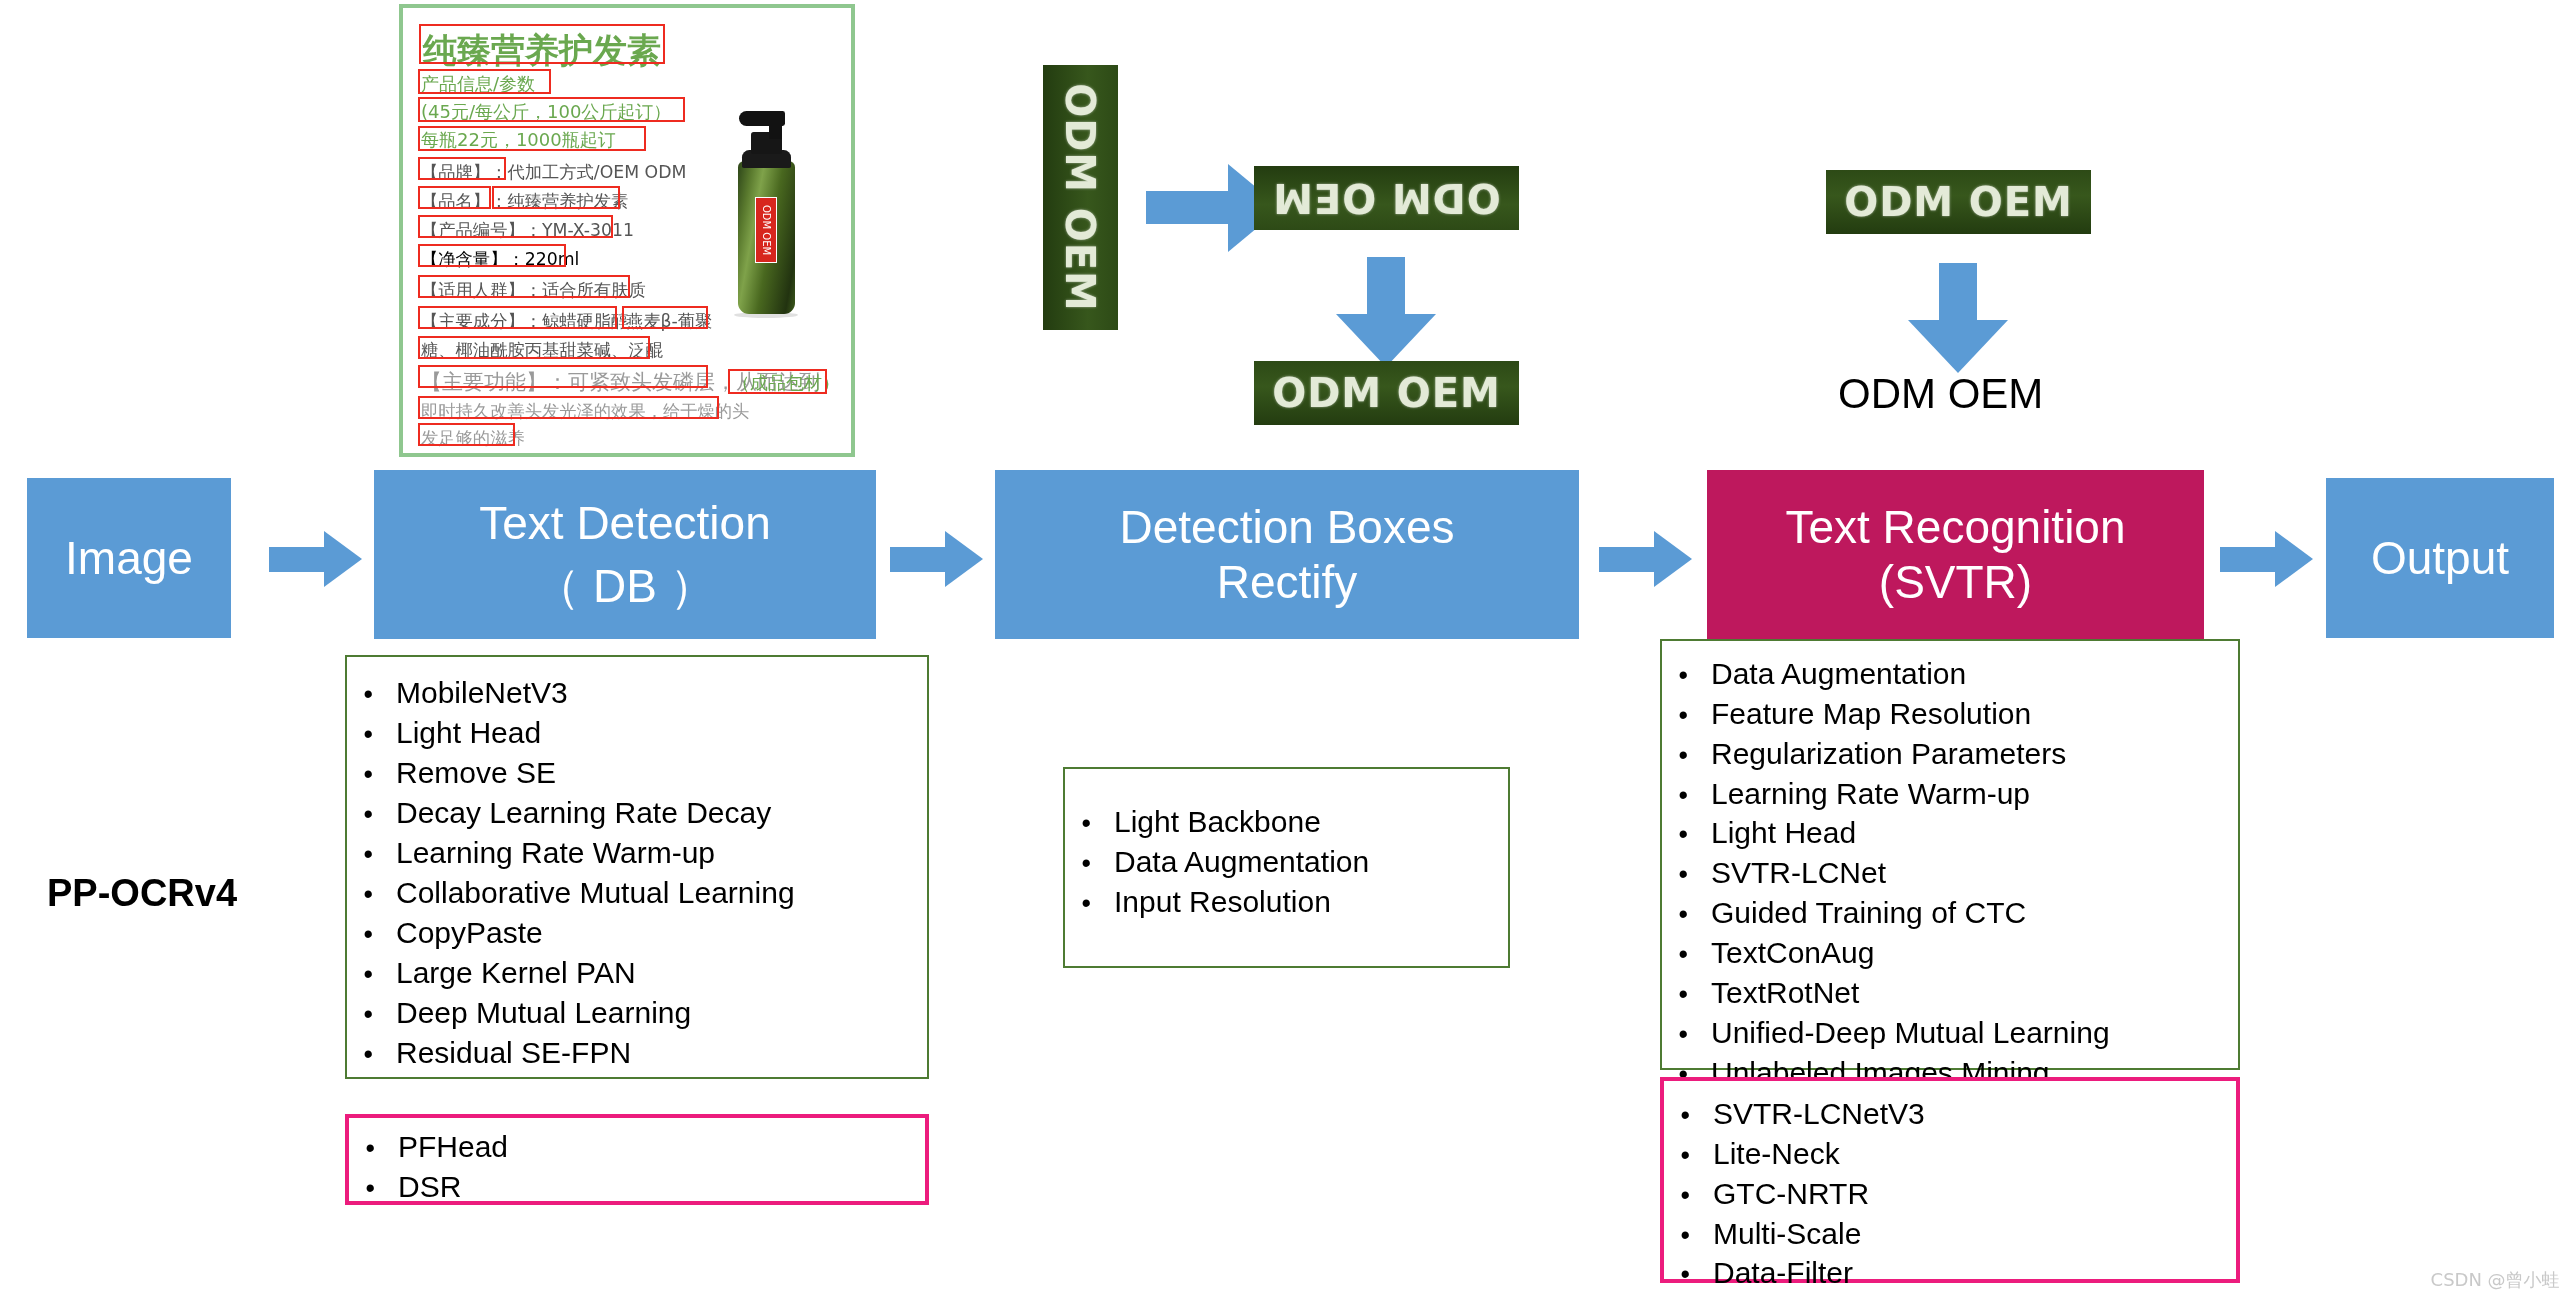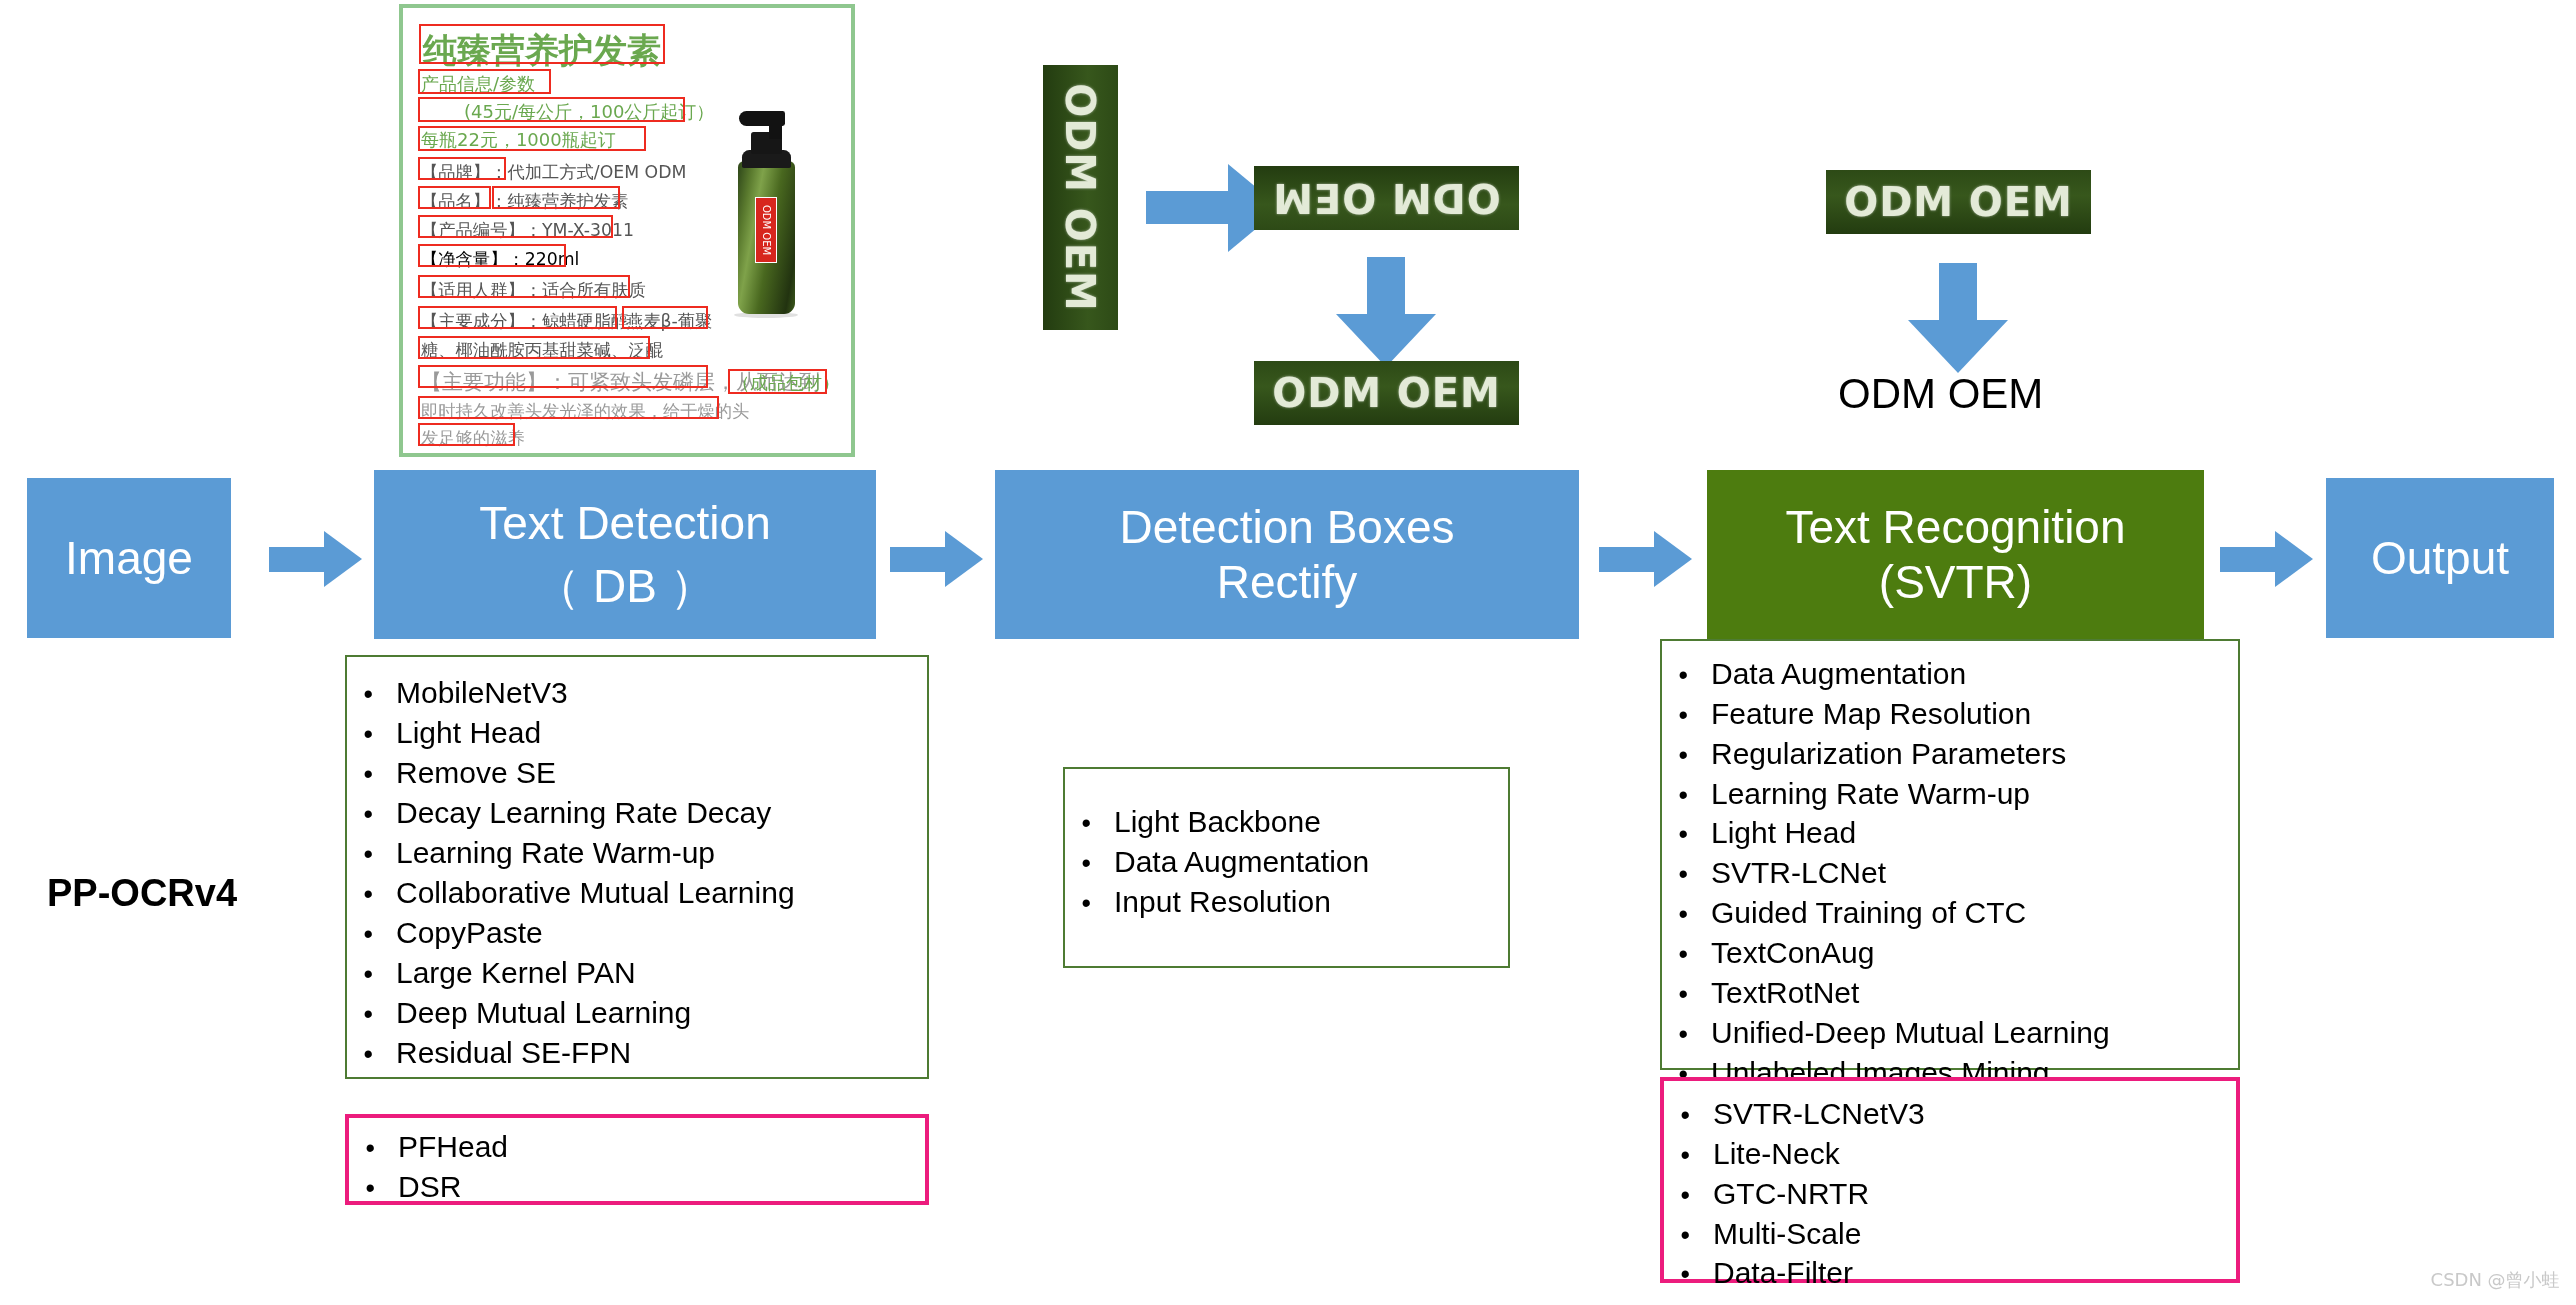--- a/index.html
+++ b/index.html
@@ -4,21 +4,21 @@
 <style>
   html,body{margin:0;padding:0;background:#fff;}
   body{width:2576px;height:1305px;position:relative;overflow:hidden;
        font-family:"Liberation Sans","DejaVu Sans",sans-serif;color:#000;}
 
   
   .pbox{position:absolute;display:flex;align-items:center;justify-content:center;
         text-align:center;color:#fff;line-height:1.18;font-weight:400;}
   .pbox span{display:block;width:100%;}
   .blue{background:#5B9BD5;}
-  .orange{background:#4d7c0f;}
+  .orange{background:#be185d;}
 
   
   .arrow-r{position:absolute;}
   .arrow-r .shaft{position:absolute;background:#5B9BD5;}
   .arrow-r .head{position:absolute;width:0;height:0;border-style:solid;
                  border-color:transparent transparent transparent #5B9BD5;}
   .arrow-d{position:absolute;}
   .arrow-d .shaft{position:absolute;background:#5B9BD5;}
   .arrow-d .head{position:absolute;width:0;height:0;border-style:solid;
                  border-color:#5B9BD5 transparent transparent transparent;}
@@ -78,21 +78,21 @@
 <body>
 
 <div id="product-image">
 
   <div class="ptxt" style="left:20px;top:20px;font-size:34px;font-weight:bold;">纯臻营养护发素</div>
   <div class="obox" style="left:15.5px;top:16.4px;width:246px;height:40px;"></div>
 
   <div class="ptxt" style="left:18px;top:64px;font-size:18px;">产品信息/参数</div>
   <div class="obox" style="left:14.6px;top:61px;width:133px;height:25px;"></div>
 
-  <div class="ptxt" style="left:18px;top:92px;font-size:18px;margin-left:43px;">(45元/每公斤，100公斤起订）</div>
+  <div class="ptxt" style="left:18px;top:92px;font-size:18px;">(45元/每公斤，100公斤起订）</div>
   <div class="obox" style="left:14.6px;top:89px;width:267px;height:25px;"></div>
 
   <div class="ptxt" style="left:18px;top:120px;font-size:18px;">每瓶22元，1000瓶起订</div>
   <div class="obox" style="left:14.6px;top:118px;width:228px;height:25px;"></div>
 
   <div class="ptxt" style="left:18px;top:152px;font-size:17.3px;color:#555;">【品牌】：代加工方式/OEM ODM</div>
   <div class="obox" style="left:14.6px;top:149px;width:88px;height:23px;"></div>
 
   <div class="ptxt" style="left:18px;top:181px;font-size:17.3px;color:#555;">【品名】：纯臻营养护发素</div>
   <div class="obox" style="left:14.6px;top:178px;width:73px;height:23px;"></div>

